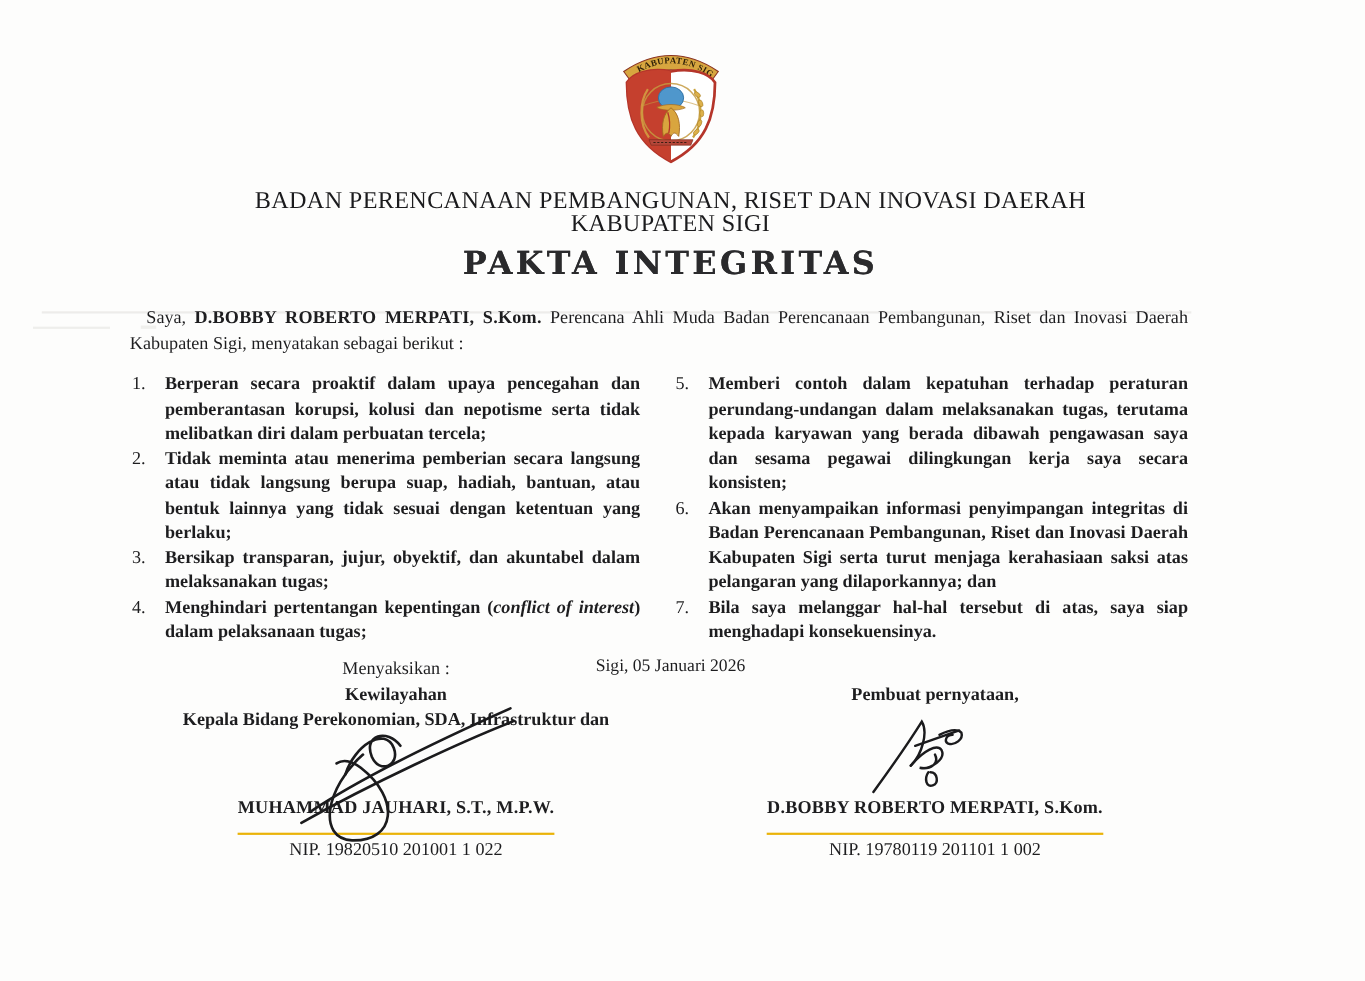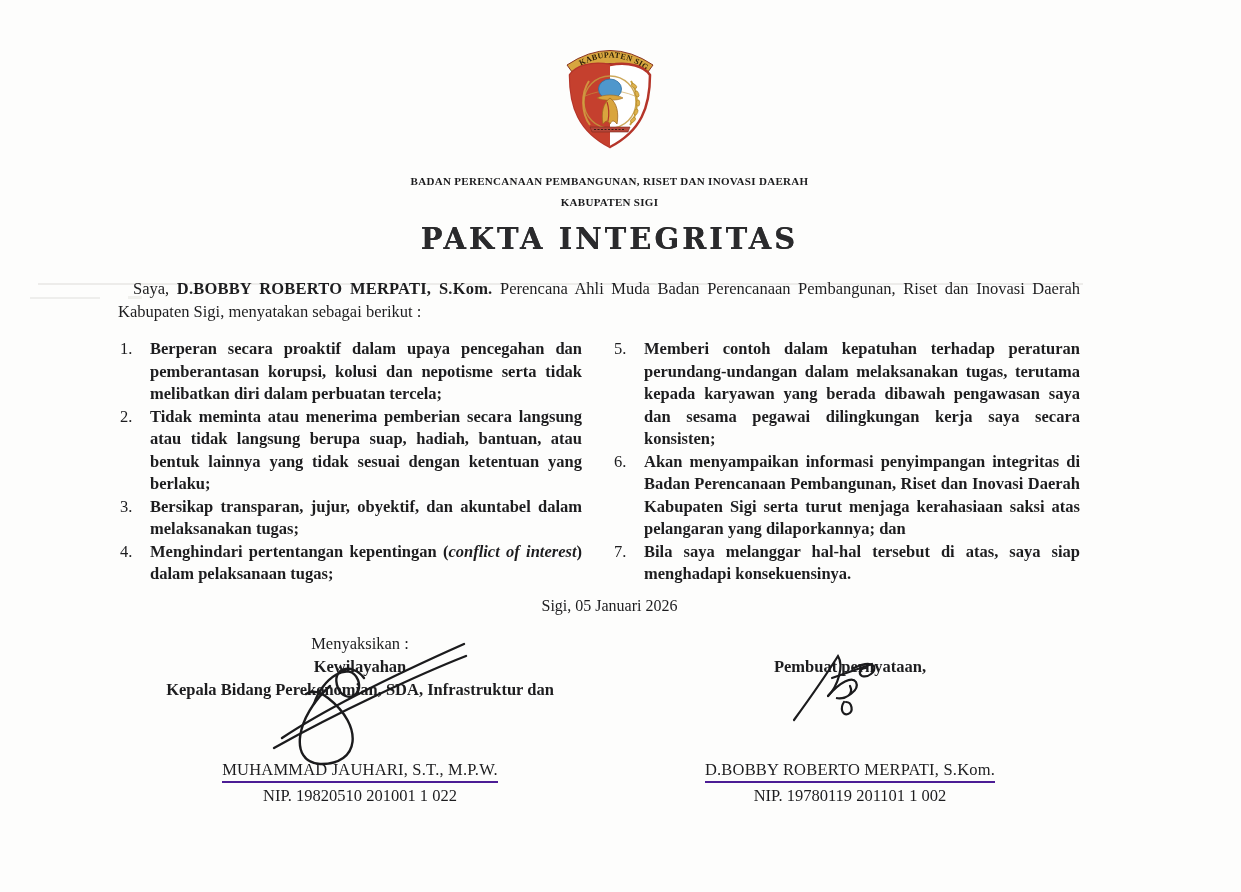--- a/index.html
+++ b/index.html
@@ -16,21 +16,21 @@
   .artifact { position:absolute; background:#e0dfdb; }
   .artifact.a1 { left:38px; top:283px; width:1045px; height:2px; opacity:.55; }
   .artifact.a2 { left:30px; top:297px; width:70px; height:2px; opacity:.5; }
   .artifact.a3 { left:128px; top:296px; width:14px; height:3px; opacity:.45; }
 
   
   .logo { position:absolute; left:552px; top:34px; width:116px; height:120px; }
 
   
   .org { position:absolute; left:0; top:171px; width:1219px; text-align:center;
-         font-weight:bold; font-size:11px; line-height:21px; letter-spacing:.3px; color:#1b1b1d; }
+         font-weight:normal; font-size:22px; line-height:21px; letter-spacing:.3px; color:#1b1b1d; }
   .doc-title { position:absolute; left:0; top:222px; width:1219px; text-align:center;
          font-family:"DejaVu Serif", serif; font-weight:bold; font-size:29px;
          letter-spacing:3px; color:#2a2a2c; text-shadow:0 0 .6px #555; }
 
   
   .intro { position:absolute; left:118px; top:277px; width:962px;
            font-size:16.5px; line-height:23px; text-align:justify; text-indent:15px; }
   .intro b { letter-spacing:.2px; }
 
   
@@ -39,28 +39,28 @@
   .col.left  { width:462px; margin-right:32px; }
   .col.right { width:466px; }
   .item { display:flex; }
   .item .num { flex:none; width:30px; }
   .item .txt { flex:1; text-align:justify;font-weight:bold; }
 
   
   .dateline { position:absolute; left:0; top:597px; width:1219px; text-align:center;
               font-size:16px; }
 
-  .sig-block { text-align:center; font-size:16.5px; line-height:23px;margin-top:36px; }
+  .sig-block { text-align:center; font-size:16.5px; line-height:23px; }
   .witness   { position:absolute; left:140px; top:596px; width:440px; }
   .declarant { position:absolute; left:638px; top:619px; width:424px; }
   .sig-role { font-weight:bold; }
   .sig-name-wrap { margin-top:57px; }
   .declarant .sig-name-wrap { margin-top:80px; }
-  .sig-name { font-weight:normal; display:inline-block; border-bottom:2px solid #4c1d95;
-              padding-bottom:0px; letter-spacing:.2px; }
+  .sig-name { font-weight:bold; display:inline-block; border-bottom:2px solid #eab308;
+              padding-bottom:12px; letter-spacing:.2px; }
   .sig-nip { margin-top:1px; }
 
   .sig-svg { position:absolute; pointer-events:none; }
   .sig-svg.w { left:268px; top:634px; width:204px; height:132px; }
   .sig-svg.d { left:788px; top:650px; width:104px; height:76px; }
 </style>
 </head>
 <body>
 
 <div class="page">

